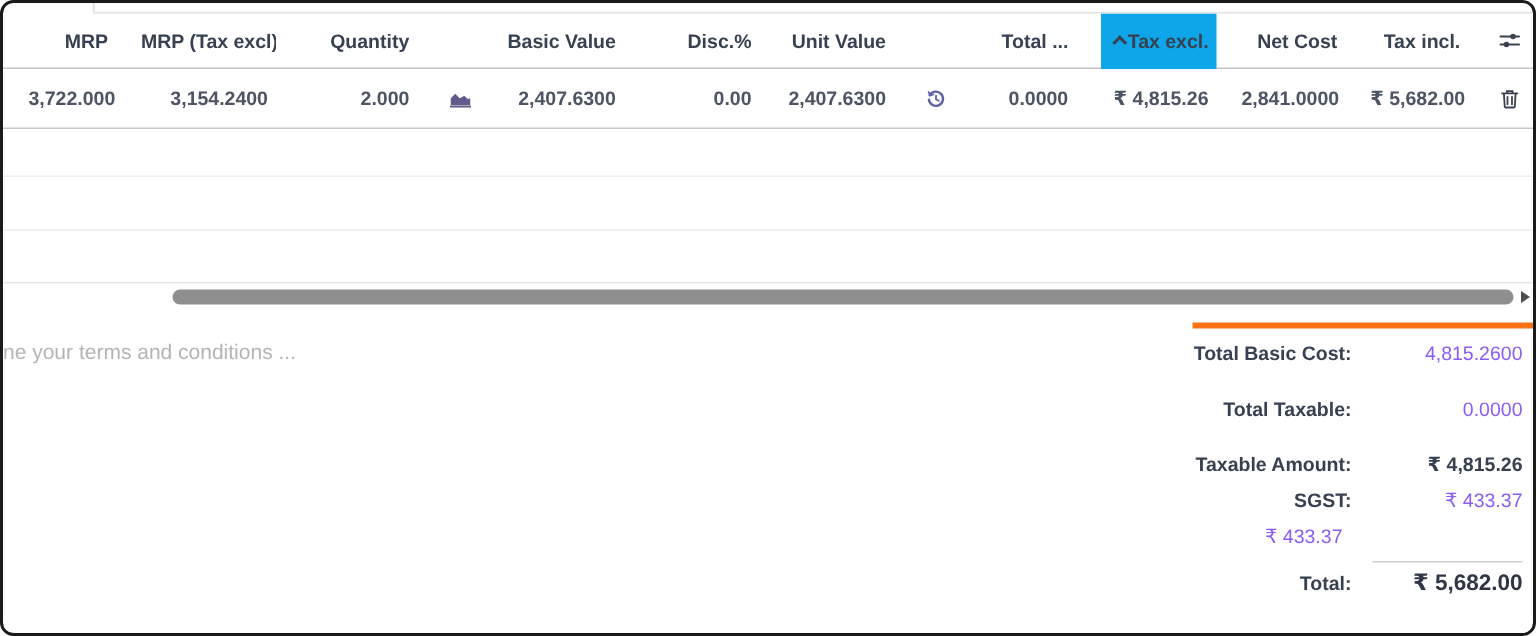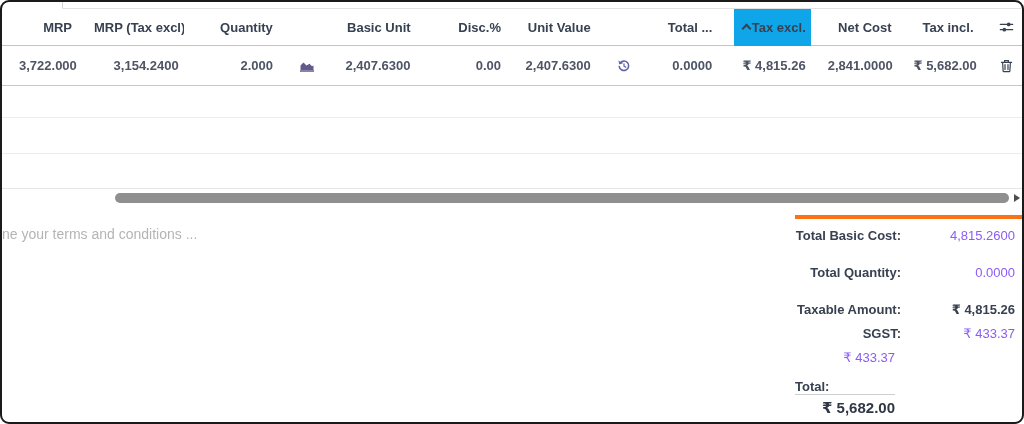--- a/index.html
+++ b/index.html
@@ -78,21 +78,21 @@
     border-top:4px solid #f97316;
     padding:9px 7px 0 0;
     font-size:13px;
   }
   .trow { display:flex; align-items:baseline; height:18px; }
   .trow .tlabel { flex:1; text-align:right; font-weight:bold; color:#374151; padding-right:14px; }
   .trow .tvalue { width:100px; text-align:right; color:#8b5cf6; }
   .trow.mb-lg { margin-bottom:19px; }
   .trow.mb-sm { margin-bottom:6px; }
   .trow.bold-val .tvalue { font-weight:bold; color:#374151; }
-  .trow.grand { height:auto; margin-top:2px;flex-direction:column; }
+  .trow.grand { height:auto; margin-top:2px; }
   .trow.grand .tlabel { font-weight:bold; padding-top:5px; }
   .trow.grand .tvalue {
     font-weight:bold; font-size:15px; color:#2f3645;
     border-top:1px solid #cfcfcf; padding-top:4px;
   }
 </style>
 </head>
 <body>
 
 <div class="frame">
@@ -102,21 +102,21 @@
     <span class="pane-border"></span>
   </div>
 
   <div class="grid">
 
     <div class="hrow">
       <div class="cell c0">MRP</div>
       <div class="cell c1">MRP (Tax excl)</div>
       <div class="cell c2">Quantity</div>
       <div class="cell c3"></div>
-      <div class="cell c4">Basic Unit</div>
+      <div class="cell c4">Basic Value</div>
       <div class="cell c5">Disc.%</div>
       <div class="cell c6">Unit Value</div>
       <div class="cell c7"></div>
       <div class="cell c8">Total ...</div>
       <div class="cell c9 hcell-sorted">
         <span class="chev"></span>
         <span class="lbl">Tax excl.</span>
       </div>
       <div class="cell c10">Net Cost</div>
       <div class="cell c11">Tax incl.</div>
@@ -186,21 +186,21 @@
     <div class="notes">
       <span class="ph">fine your terms and conditions ...</span>
     </div>
 
     <div class="totals">
       <div class="trow mb-lg">
         <span class="tlabel">Total Basic Cost:</span>
         <span class="tvalue">4,815.2600</span>
       </div>
       <div class="trow mb-lg">
-        <span class="tlabel">Total Quantity:</span>
+        <span class="tlabel">Total Taxable:</span>
         <span class="tvalue">0.0000</span>
       </div>
       <div class="trow mb-sm bold-val">
         <span class="tlabel">Taxable Amount:</span>
         <span class="tvalue">₹ 4,815.26</span>
       </div>
       <div class="trow mb-sm">
         <span class="tlabel">SGST:</span>
         <span class="tvalue">₹ 433.37</span>
       </div>

